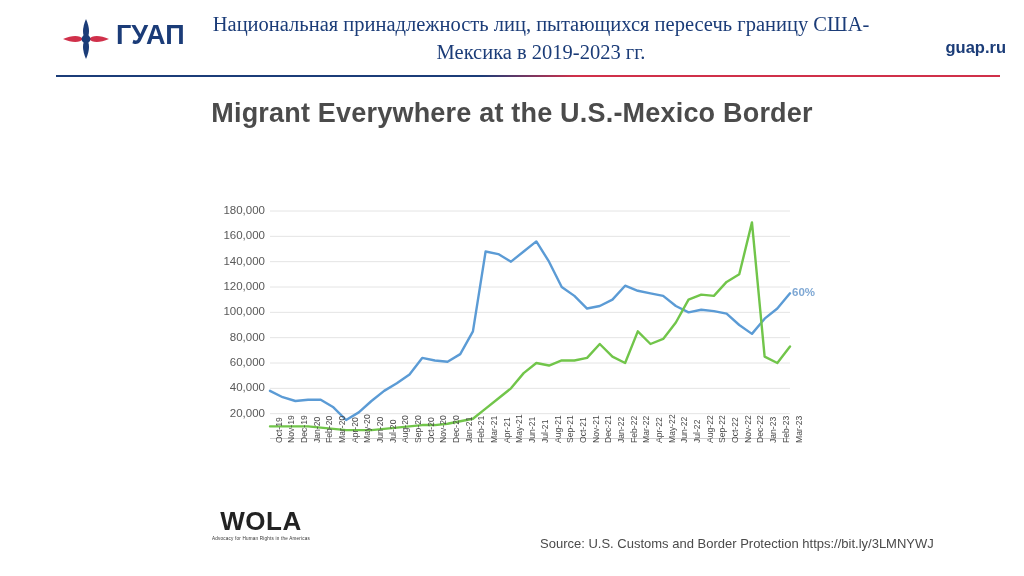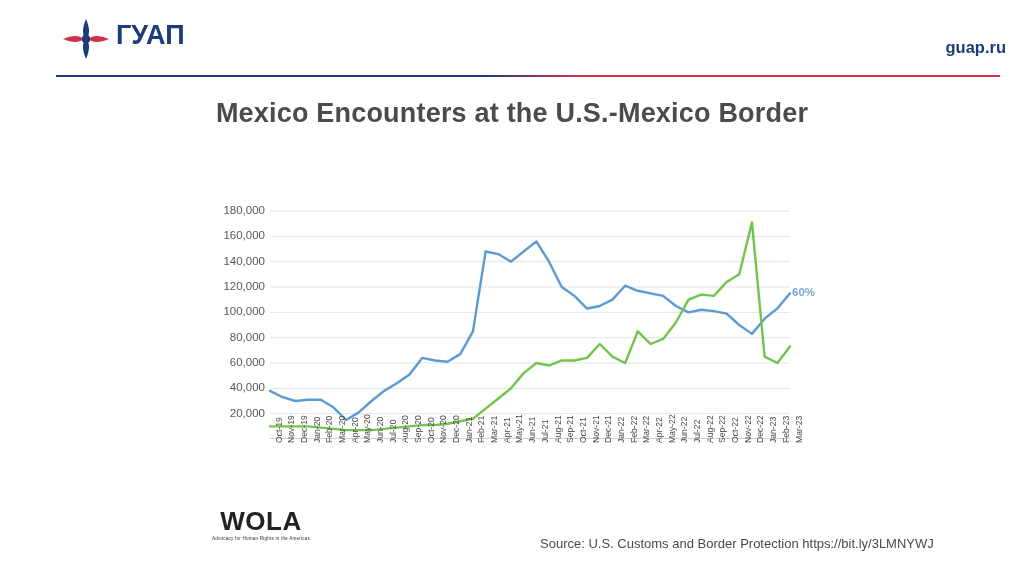--- a/index.html
+++ b/index.html
@@ -187,25 +187,26 @@
   <div class="logo-wrap">
     <svg class="logo-mark" viewBox="0 0 52 46">
       <path d="M26 3 C30 12 30 20 26 23 C22 20 22 12 26 3 Z" fill="#1b3c78"></path>
       <path d="M26 43 C22 34 22 26 26 23 C30 26 30 34 26 43 Z" fill="#1b3c78"></path>
       <path d="M3 23 C12 19 20 19 23 23 C20 27 12 27 3 23 Z" fill="#d0304a"></path>
       <path d="M49 23 C40 19 32 19 29 23 C32 27 40 27 49 23 Z" fill="#d0304a"></path>
       <circle cx="26" cy="23" r="4.4" fill="#1b3c78"></circle>
     </svg>
     <div class="logo-text">ГУАП</div>
   </div>
+  <div class="header-title">Национальная принадлежность лиц, пытающихся пересечь границу США-Мексика в 2019-2023 гг.</div>
   <div class="site-url">guap.ru</div>
   <div class="header-rule"></div>
 </div>
 
-<div class="chart-title">Mexico Encounters at the U.S.-Mexico Border</div>
+<div class="chart-title">Migrant Everywhere at the U.S.-Mexico Border</div>
 
 <div class="legend">
 </div>
 
 <div class="y-labels">
     <div class="y-label" style="top: 202.667px;">20,000</div>
     <div class="y-label" style="top: 177.333px;">40,000</div>
     <div class="y-label" style="top: 152px; padding-left: 46px;">60,000</div>
     <div class="y-label" style="top: 126.667px;">80,000</div>
     <div class="y-label" style="top: 101.333px;">100,000</div>

